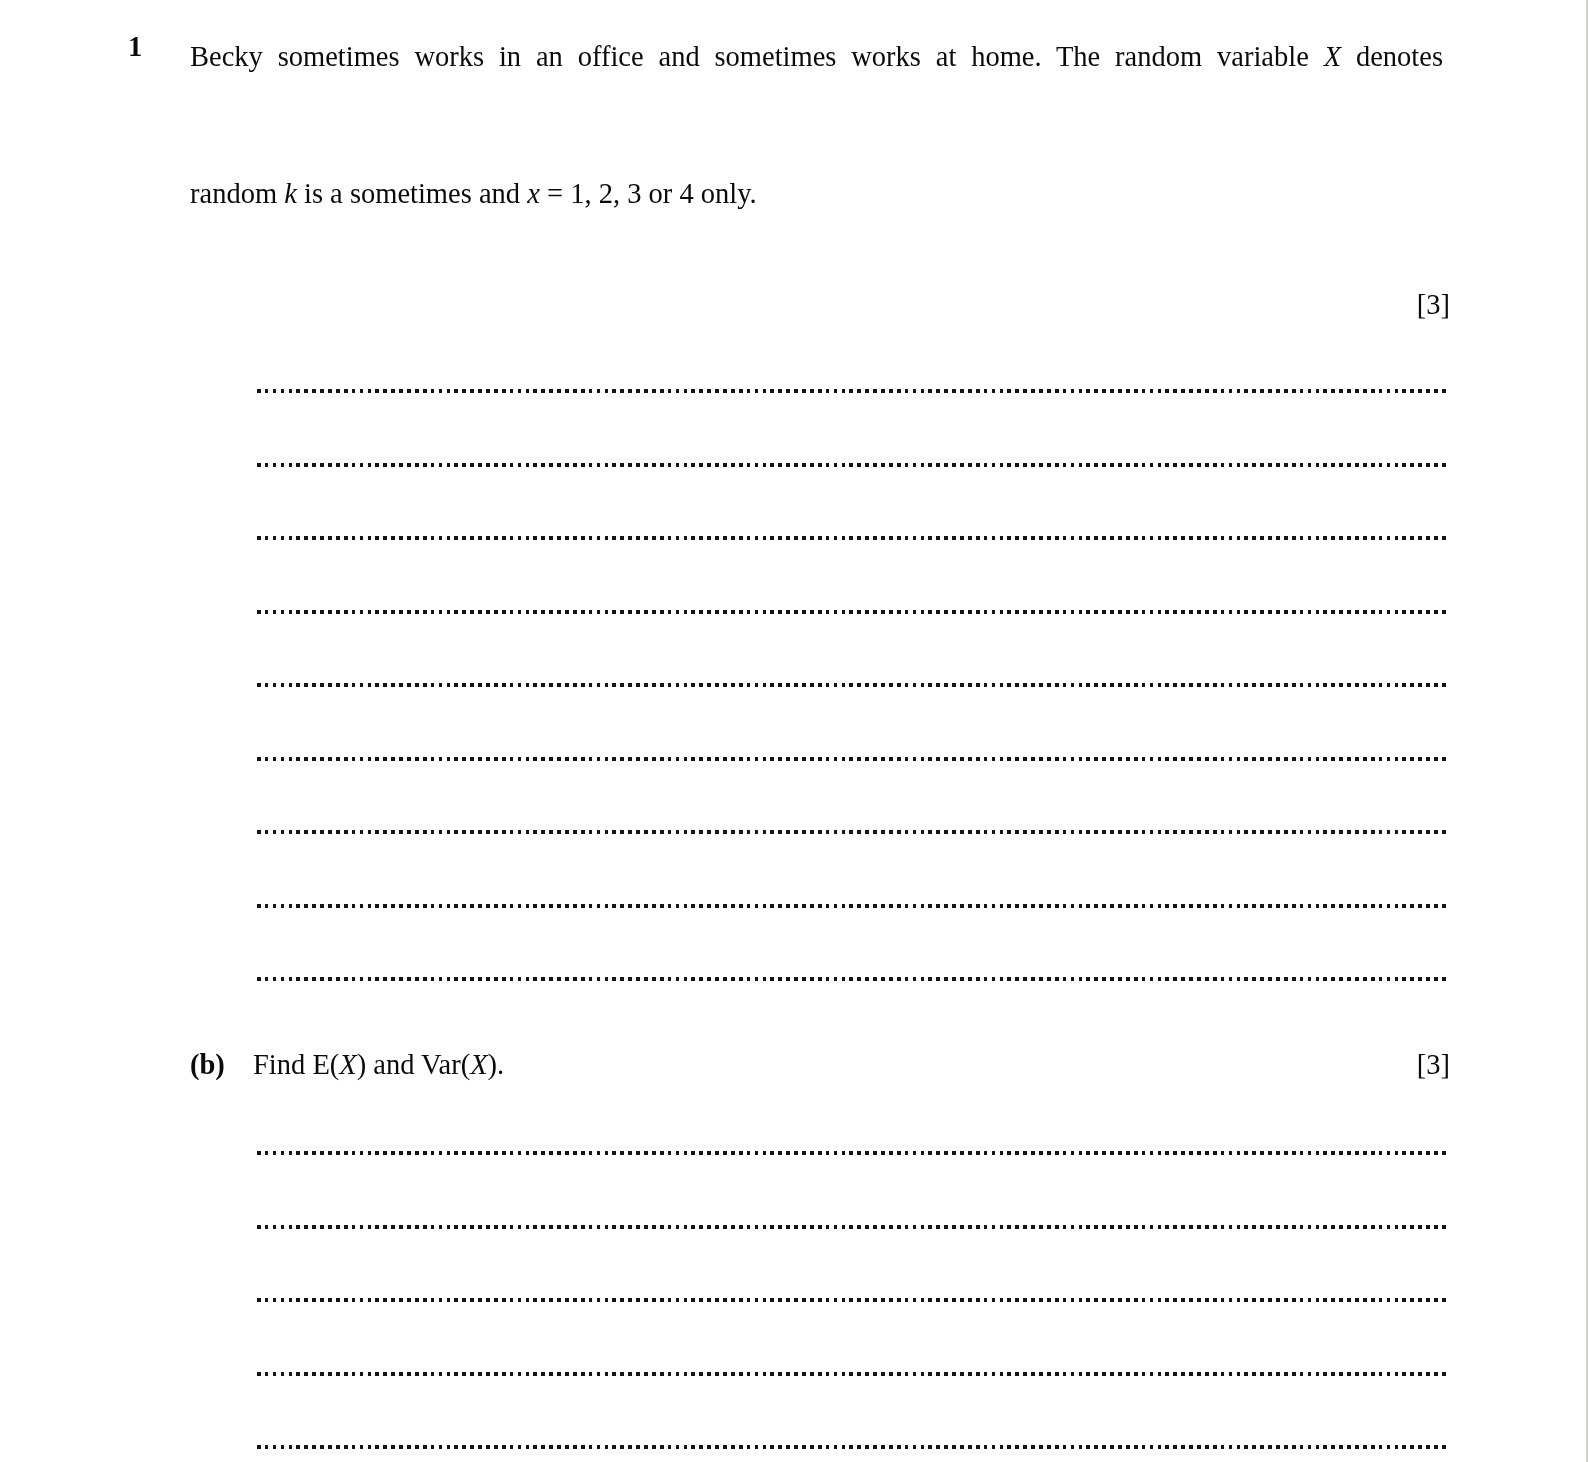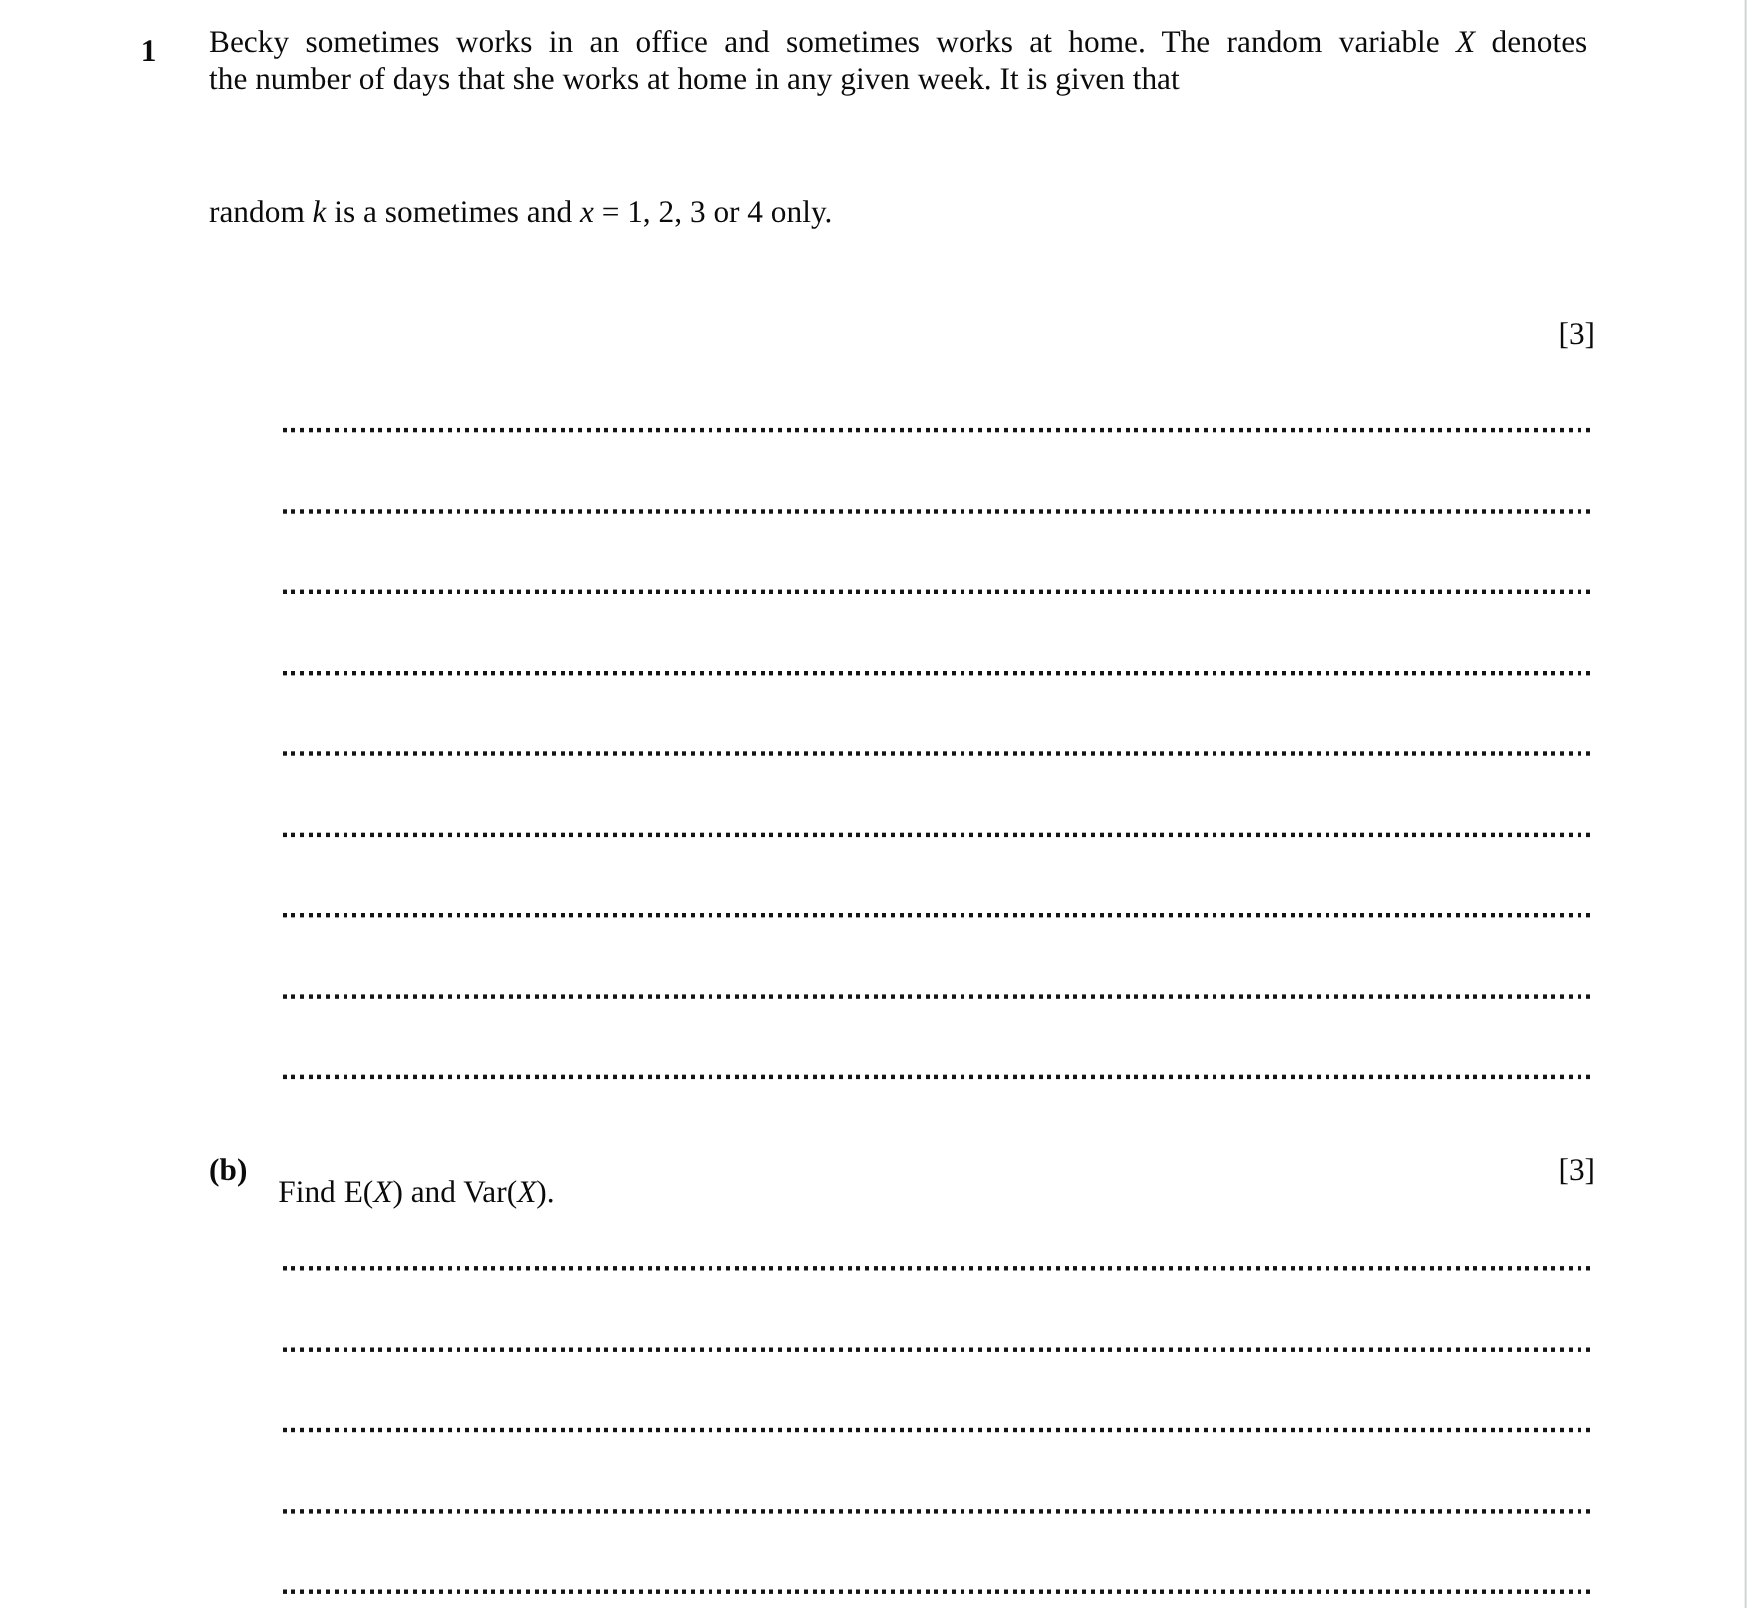--- a/index.html
+++ b/index.html
@@ -24,21 +24,21 @@
 
   .q-num {
     position: absolute;
     left: 128px;
     top: 30px;
     font-weight: bold;
   }
   .q-body {
     position: absolute;
     left: 190px;
-    top: 22px;
+    top: 40px;
     width: 1253px;
   }
   .intro-line1 {
     text-align: justify;
     text-align-last: justify;
     white-space: normal;
   }
   .formula {
     position: absolute;
     left: 0;
@@ -58,21 +58,21 @@
     width: 1260px;
   }
   .part-a-row { top: 252px; }
   .part-b-row { top: 1048px; display: flex; }
   .part-label {
     font-weight: bold;
     display: inline-block;
     width: 63px;
     flex: 0 0 63px;
   }
-  .part-b-row .part-text { flex: 1 1 auto; margin-top: 20px; }
+  .part-b-row .part-text { flex: 1 1 auto; }
   .marks-inline { flex: 0 0 auto; text-align: right; }
   .part-a-marks {
     position: absolute;
     left: 190px;
     top: 288px;
     width: 1260px;
     text-align: right;
   }
   .answer-lines {
     position: absolute;
@@ -89,21 +89,20 @@
 </style>
 </head>
 <body>
 
 <div class="page">
 
   <div class="q-num">1</div>
 
   <div class="q-body">
     <div class="intro-line1"><span>Becky sometimes works in an office and sometimes works at home. The random variable </span><span class="it">X</span><span> denotes</span></div>
-    <div class="intro-line2">the number of days that she works at home in any given week. It is given that</div>
   </div>
 
 
   <div class="where-line"><span>random </span><span class="it">k</span><span> is a sometimes and </span><span class="it">x</span><span> = 1, 2, 3 or 4 only.</span></div>
 
 
   <div class="part-a-marks">[3]</div>
 
   <div class="answer-lines answer-lines-a">
       <div class="dotted-line"></div>

